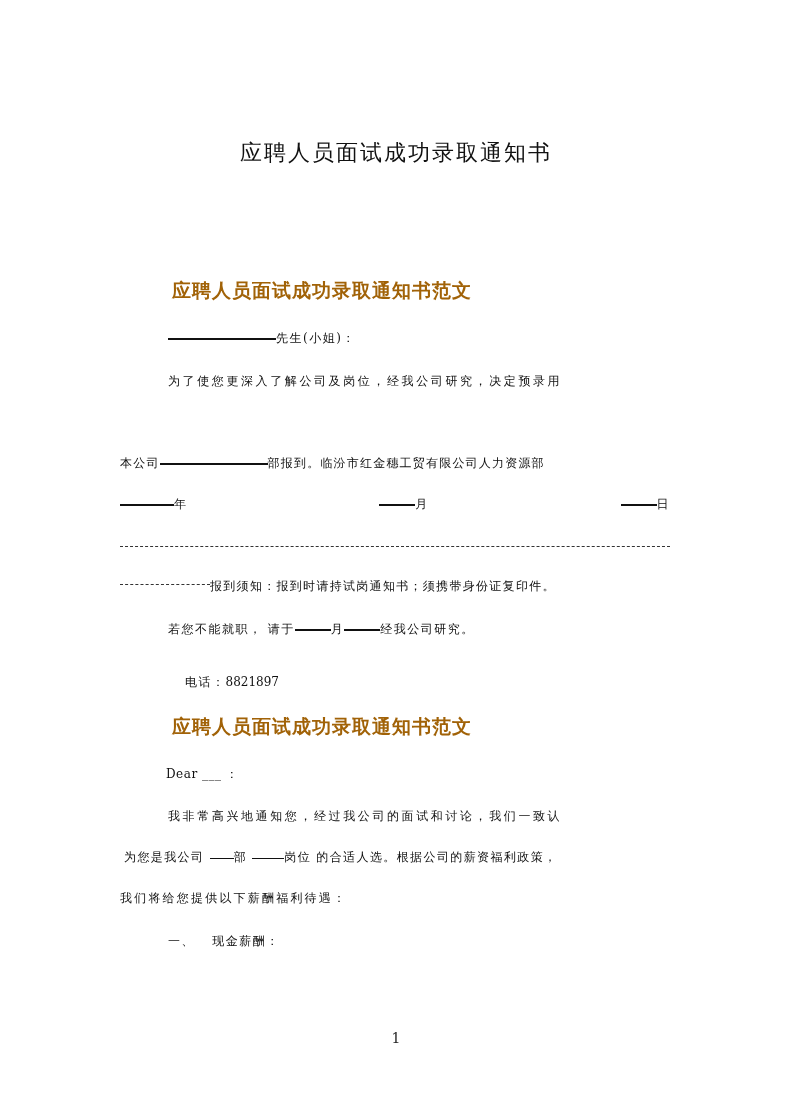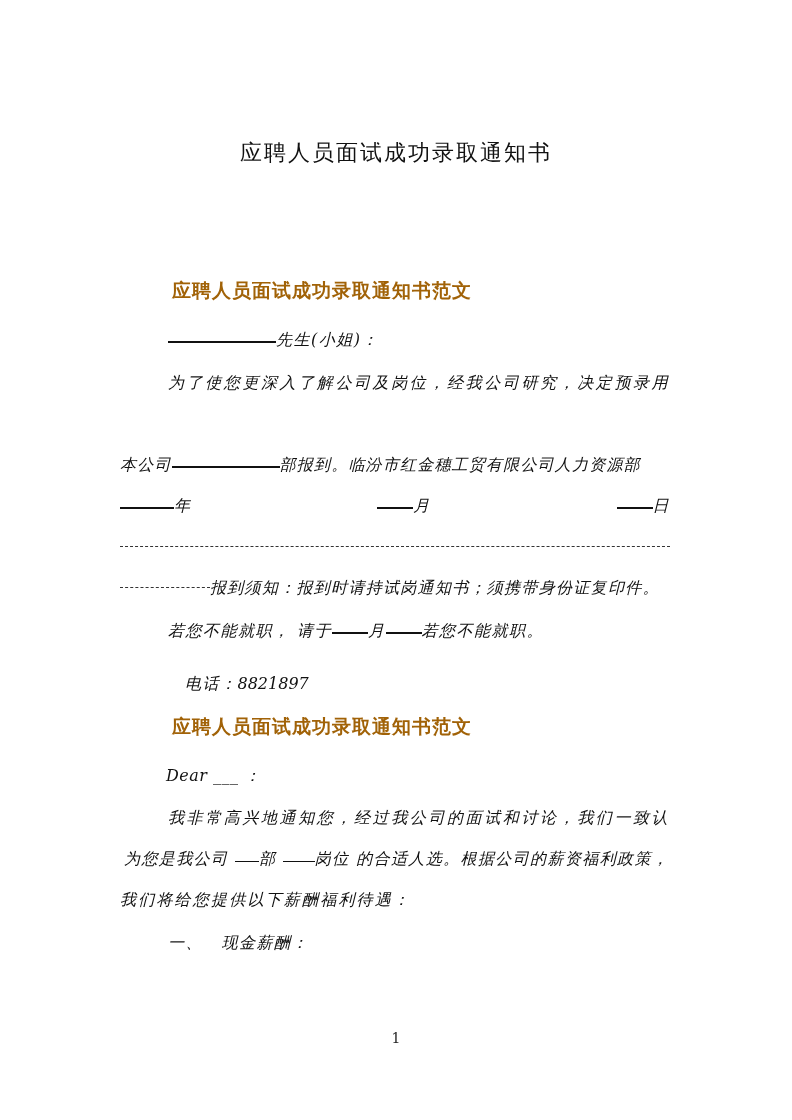--- a/index.html
+++ b/index.html
@@ -32,25 +32,24 @@
   .section-heading {
     position: absolute;
     left: 172px;
     font-size: 19px;
     font-weight: bold;
     color: #a16207;
     letter-spacing: 1px;
   }
   .line {
     position: absolute;
-    font-size: 16px;
+    font-size: 12px;
     white-space: nowrap;
     letter-spacing: 1.5px;
     color: #111;
-    font-style: italic;
   }
   .blank {
     display: inline-block;
     border-bottom: 2px solid #111;
     height: 0;
     vertical-align: 2px;
   }
   .blank.thin {
     border-bottom-width: 1px;
   }
@@ -100,21 +99,21 @@
     <span><span class="blank" style="width:36px;"></span><span>日</span></span>
   </div>
 
   <div class="dashes" style="top:546px;"></div>
 
   <div class="line" style="left:120px; top:578px; letter-spacing:1.3px;">
     <span style="display:inline-block; width:90px; border-bottom:1px dashed #333; vertical-align:5px;"></span><span>报到须知：报到时请持试岗通知书；须携带身份证复印件。</span>
   </div>
 
   <div class="line" style="left:168px; top:621px;">
-    <span>若您不能就职，  请于</span><span class="blank" style="width:36px;"></span><span>月</span><span class="blank" style="width:36px;"></span><span>若您不能就职。</span>
+    <span>若您不能就职，  请于</span><span class="blank" style="width:36px;"></span><span>月</span><span class="blank" style="width:36px;"></span><span>经我公司研究。</span>
   </div>
 
   <div class="line" style="left:185px; top:662px;margin-top:12px;">
     <span>电话：</span><span style="letter-spacing:0;">8821897</span>
   </div>
 
   <div class="section-heading" style="top:714px;">应聘人员面试成功录取通知书范文</div>
 
   <div class="line" style="left:166px; top:766px; letter-spacing:0.5px;">
     <span>Dear</span>

